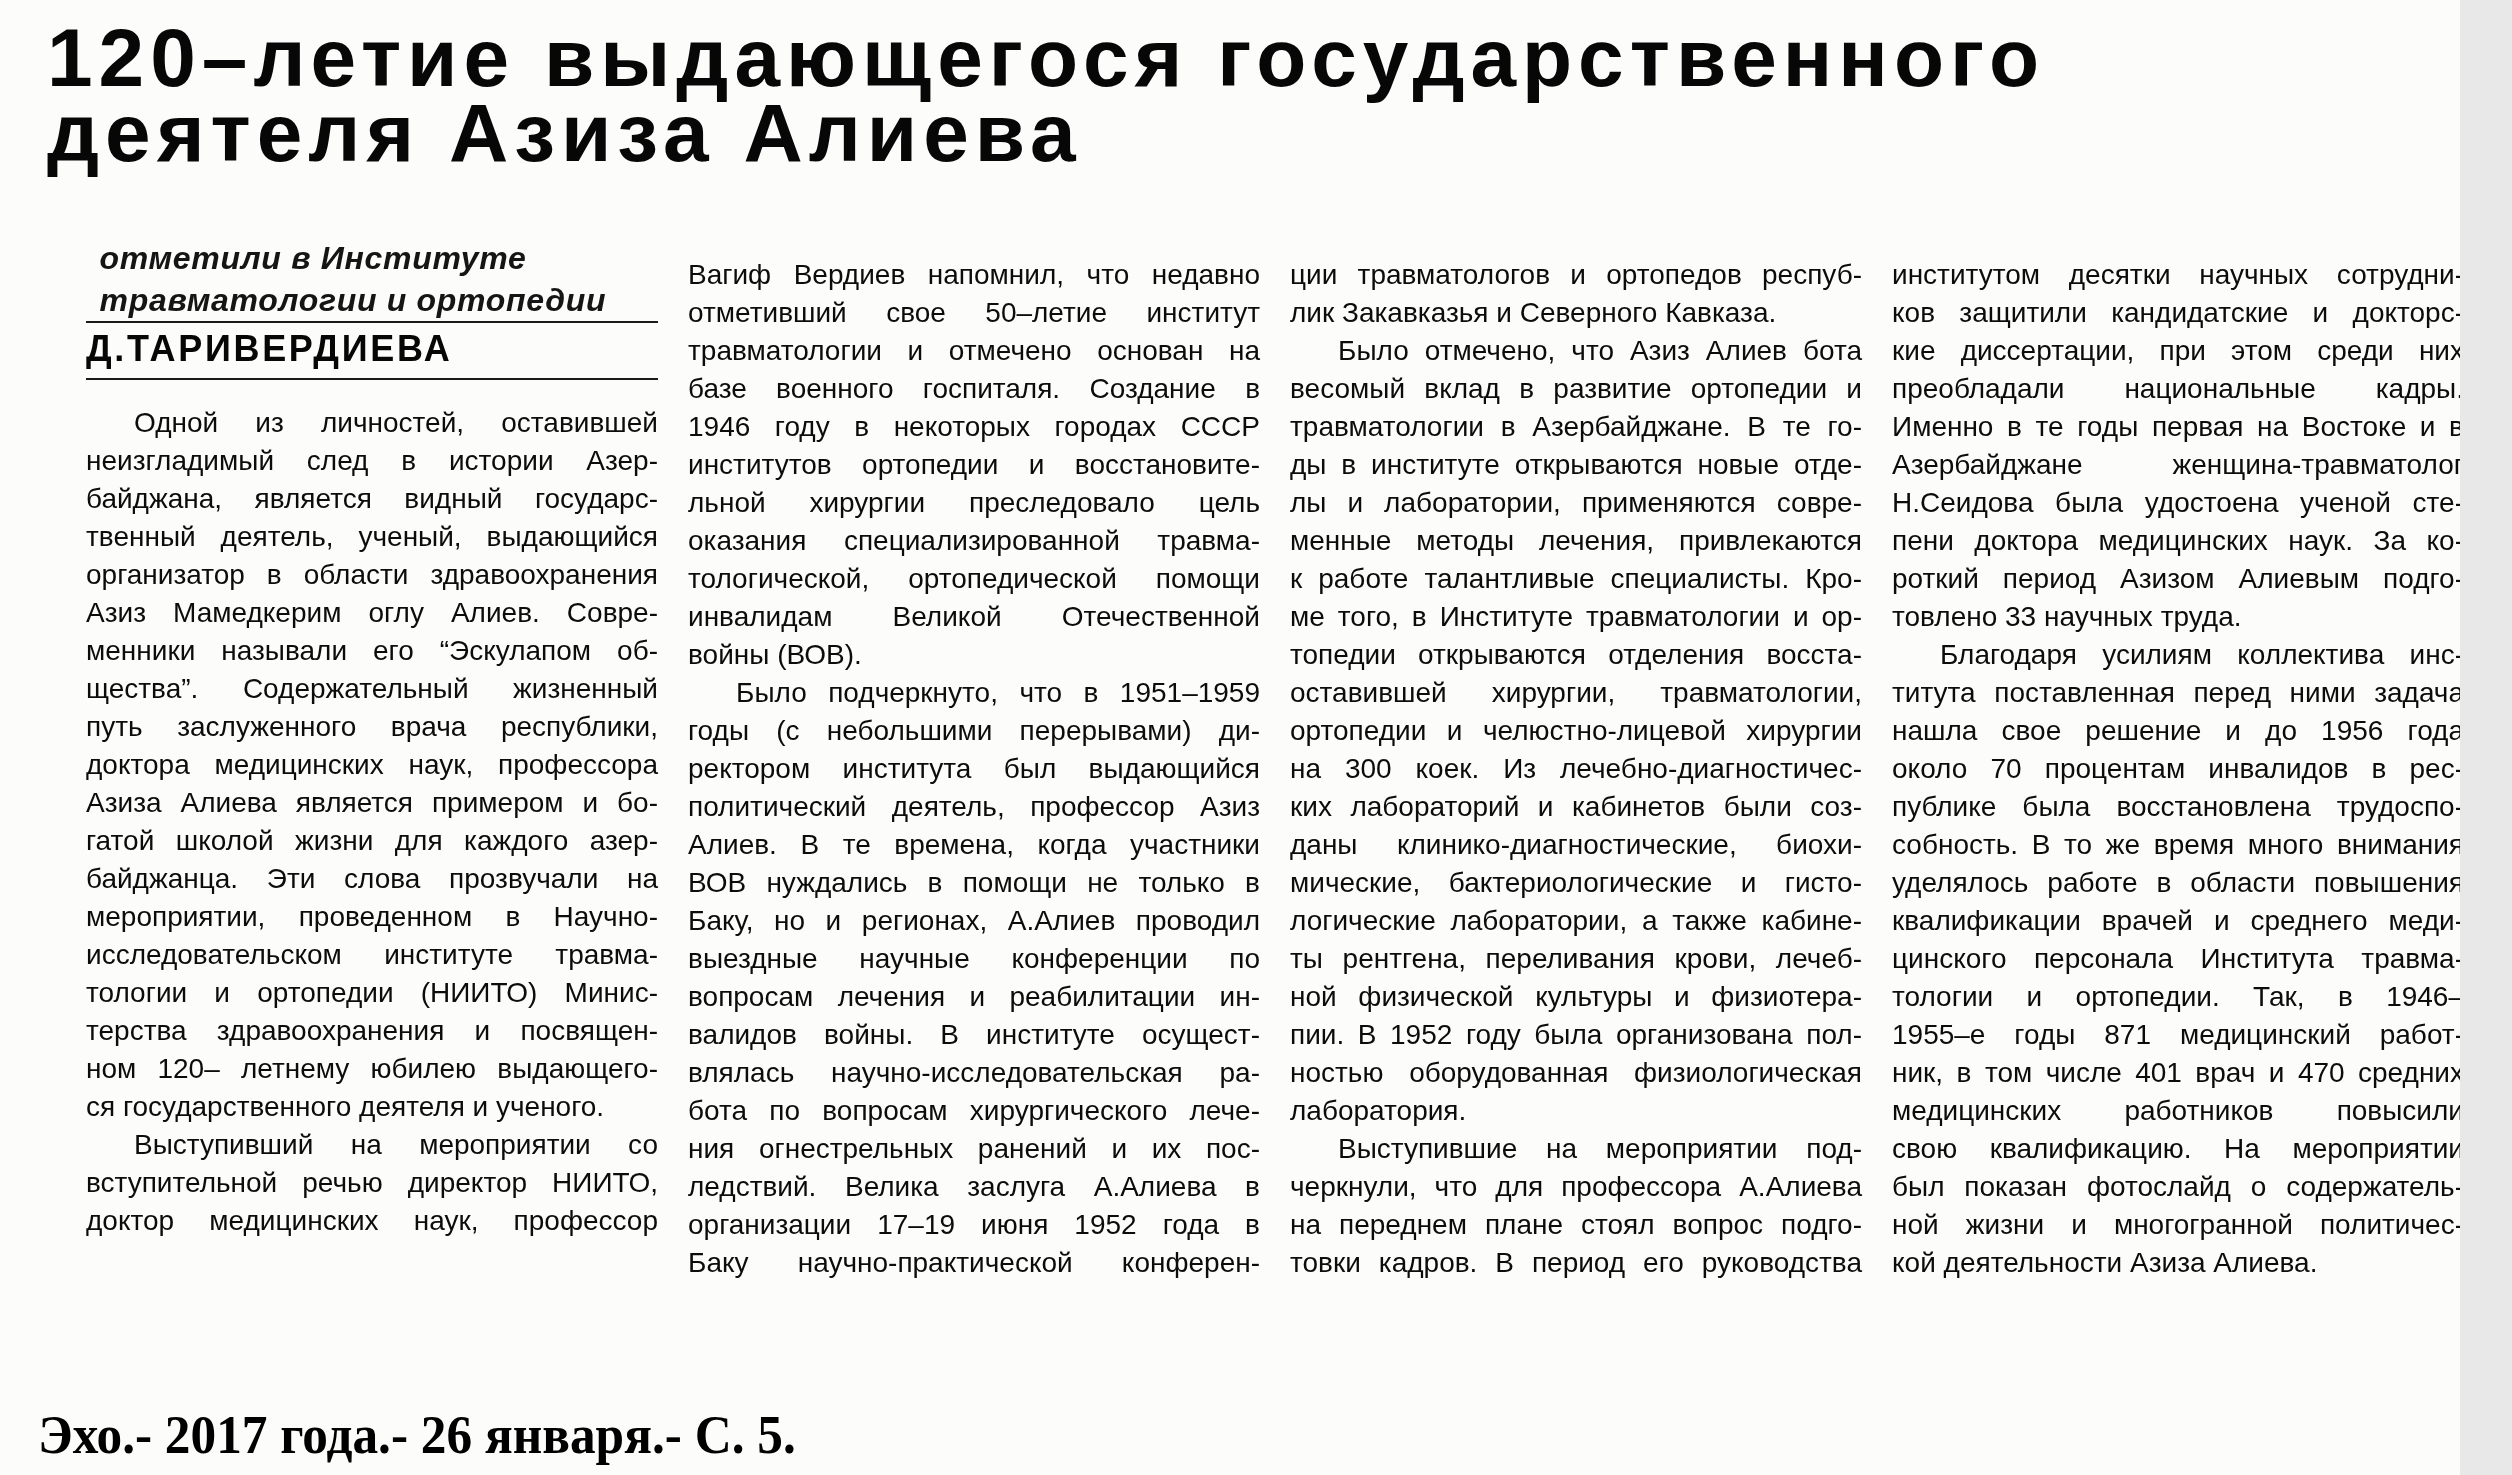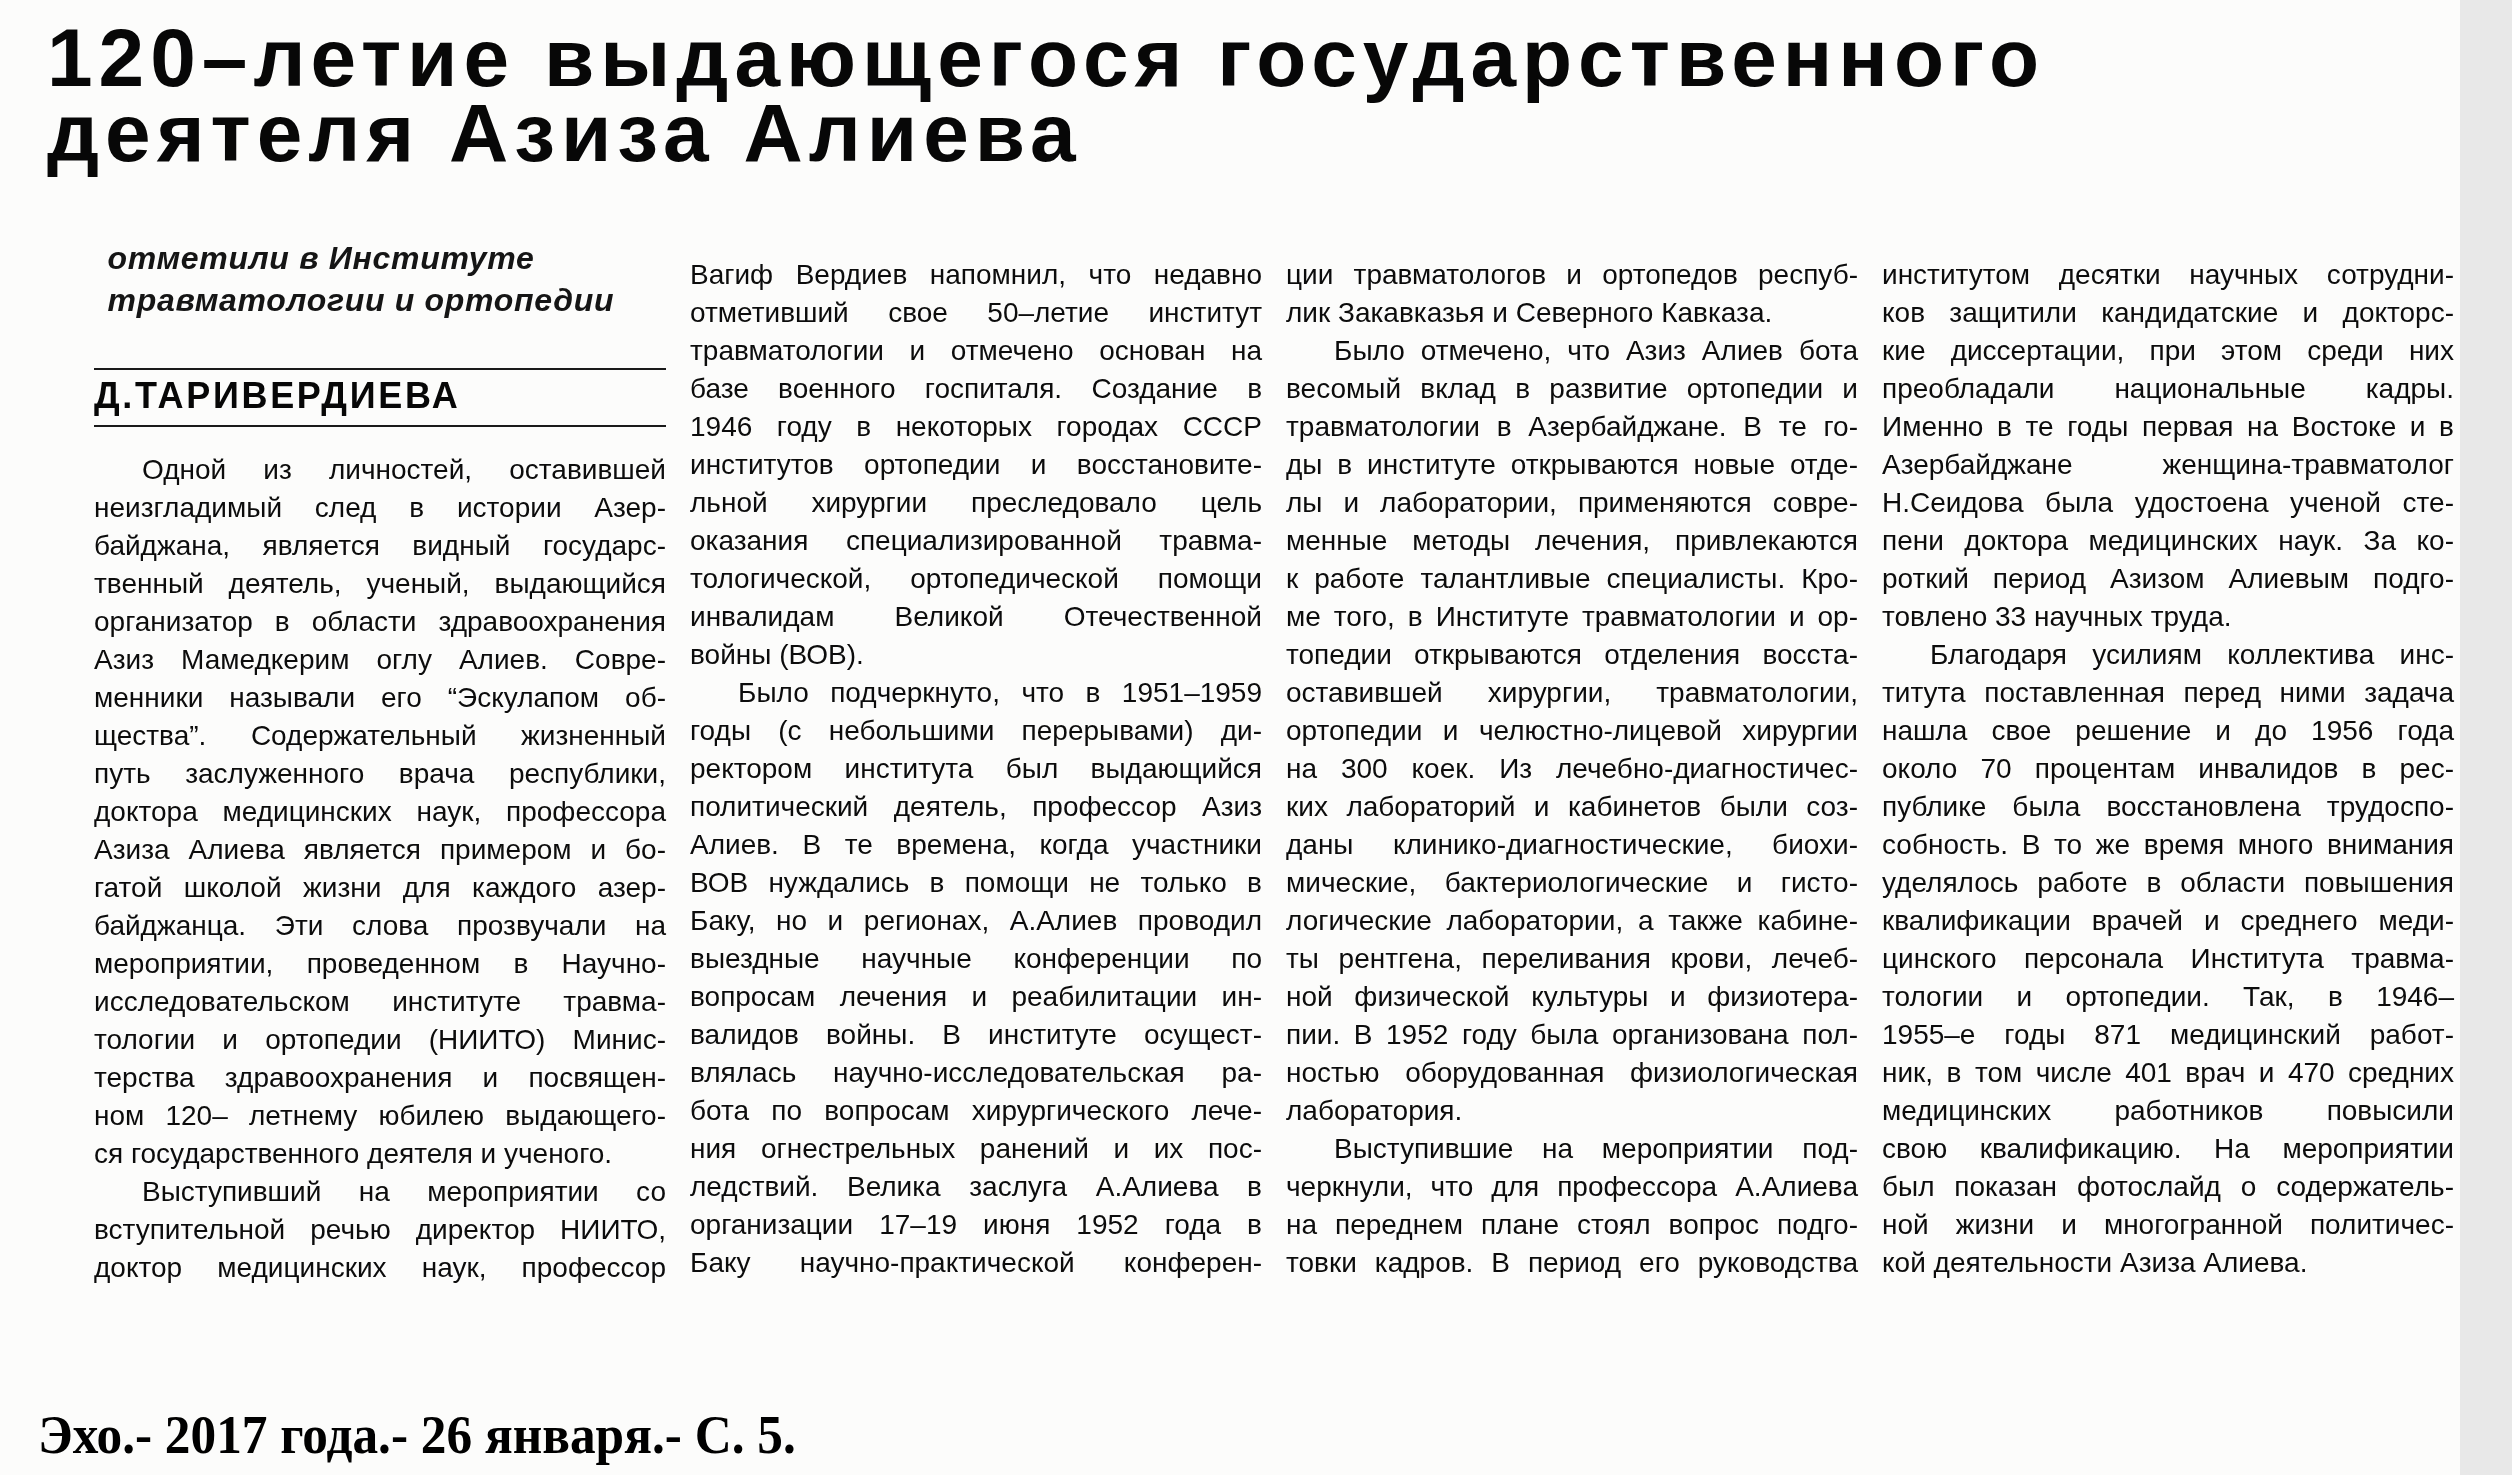--- a/index.html
+++ b/index.html
@@ -18,39 +18,38 @@
     top:20px;
     font-weight:bold;
     font-size:82px;
     line-height:75px;
     letter-spacing:6px;
     color:#070707;
     white-space:nowrap;
   }
   .columns {
     position:absolute;
-    left:94px;
+    left:86px;
     top:237px;
     width:2403px;
     display:flex;
-    gap:24px;
+    gap:30px;
   }
   .col { width:572px; }
   .col.cont { padding-top:19px; }
   .subtitle {
     font-style:italic;
     font-weight:bold;
     font-size:32px;
     line-height:42px;
     letter-spacing:0.7px;
     padding-left:13.5px;
     color:#151515;
   }
   .byline-box {
-    margin-top:47px;
     border-top:2px solid #1a1a1a;
     border-bottom:2px solid #1a1a1a;
     padding:5.4px 0 8px 0;
   }
   .byline {
     font-weight:bold;
     font-size:36px;
     letter-spacing:2.7px;
     color:#070707;
   }

